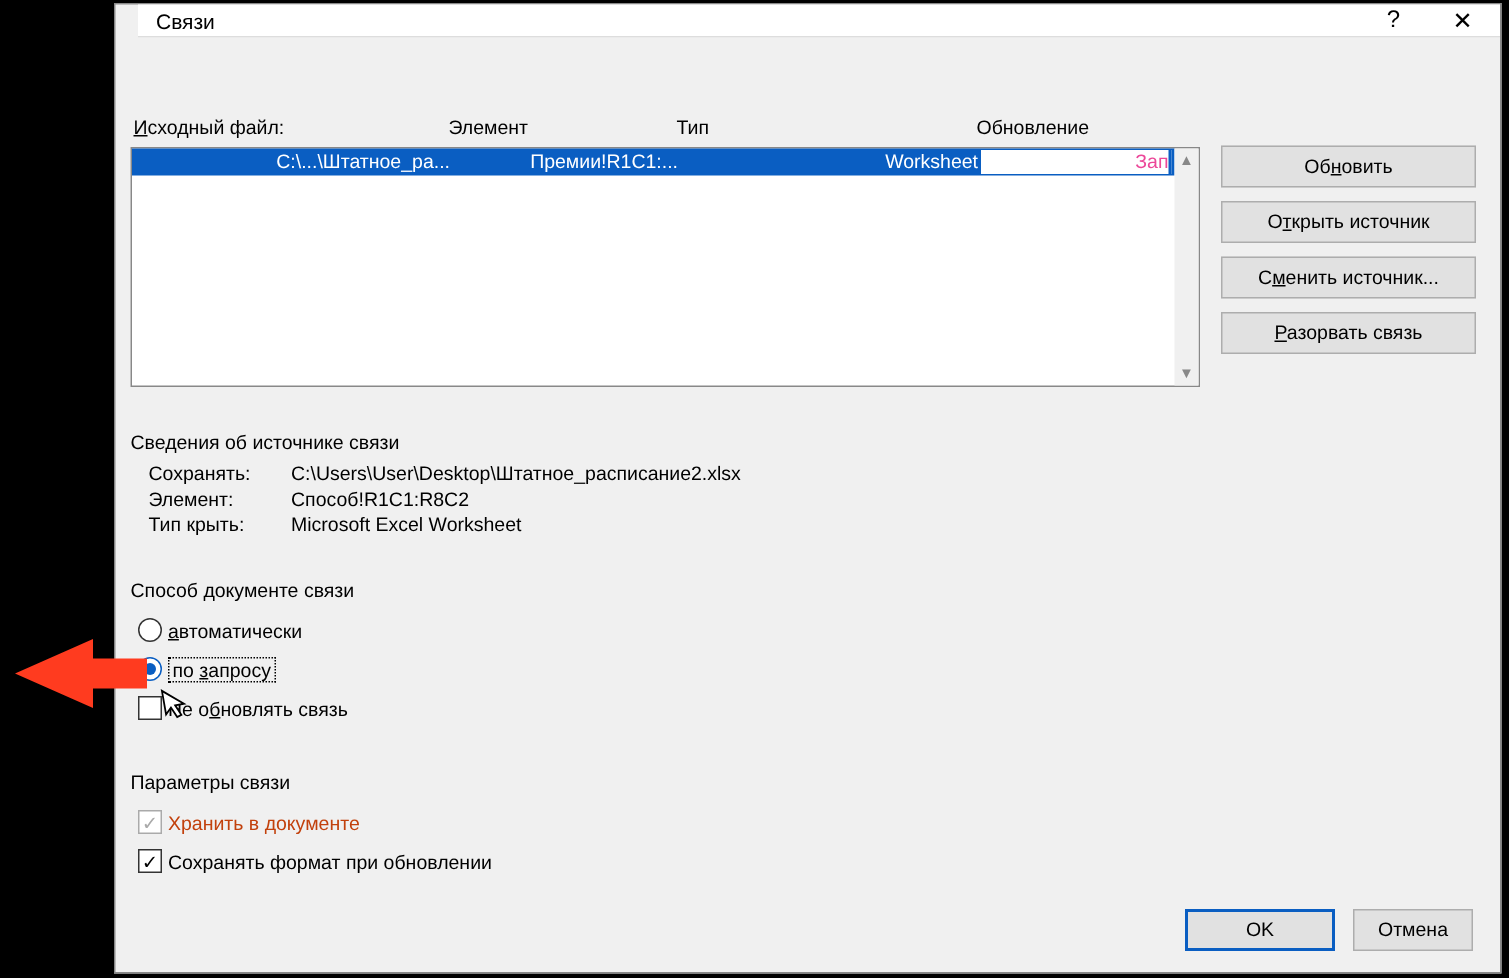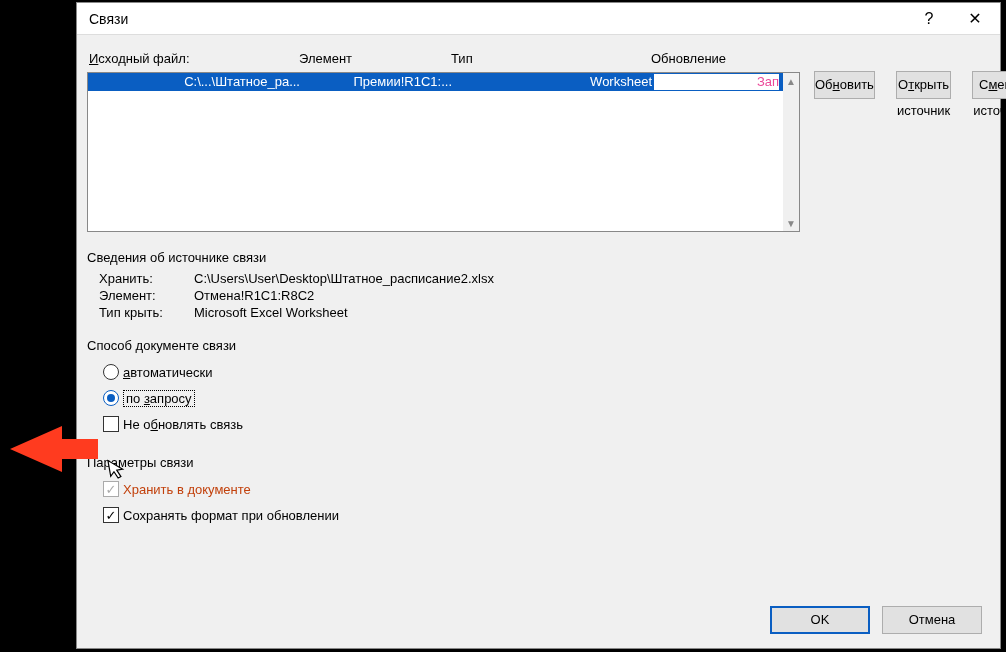--- a/index.html
+++ b/index.html
@@ -16,40 +16,41 @@
       left: 76px;
       top: 2px;
       width: 925px;
       height: 647px;
       background: #f0f0f0;
       border: 1px solid #888;
     }
     .titlebar {
       display: flex;
       align-items: center;
-      height: 32px;
+      height: 22px;
       padding: 0 2px 0 12px;
       background: #ffffff;
       border-bottom: 1px solid #ddd;
       font-size: 14px;
+      margin-left: 15px;
     }
     .titlebar .title { flex: 1; }
     .titlebar .winbtn {
       width: 46px;
       height: 32px;
       display: flex;
       align-items: center;
       justify-content: center;
       font-size: 16px;
       color: #000;
       cursor: pointer;
     }
     .content { padding: 12px 16px 12px 10px; }
 
-    .top-area { display: flex; gap: 14px; }
+    .top-area { display: flex; gap: 14px; margin-top: 36px; }
     .list-wrap { flex: 1; }
     .list-headers {
       display: flex;
       padding: 4px 2px 6px 2px;
       font-size: 13px;
     }
     .col-src { width: 210px; }
     .col-elem { width: 152px; }
     .col-type { width: 200px; }
     .col-upd { flex: 1; }
@@ -89,45 +90,45 @@
     .vscroll .arr {
       height: 16px;
       display: flex;
       align-items: center;
       justify-content: center;
       color: #888;
       font-size: 10px;
     }
     .vscroll .track { flex: 1; }
 
-    .btn-col { width: 170px; display: flex; gap: 21px; padding-top: 24px; }
+    .btn-col { width: 170px; display: flex; flex-direction: column; gap: 9px; padding-top: 24px; }
     .btn {
       height: 28px;
       background: #e1e1e1;
       border: 1px solid #adadad;
       cursor: pointer;
       font-size: 13px;
       text-align: center;
       line-height: 26px;
     }
 
     .section-title {
-      margin-top: 18px;
+      margin-top: 29px;
       margin-bottom: 6px;
       font-size: 13px;
     }
     .info-grid {
       margin-left: 12px;
       display: grid;
       grid-template-columns: 95px auto;
       row-gap: 2px;
       font-size: 13px;
     }
 
-    .radios { margin-left: 16px; margin-top: 4px; }
+    .radios { margin-left: 5px; margin-top: 4px; }
     .radio-row, .check-row {
       display: flex;
       align-items: center;
       height: 26px;
       gap: 4px;
     }
     .radio {
       width: 16px; height: 16px;
       border-radius: 50%;
       border: 1.5px solid #333;
@@ -162,21 +163,21 @@
       display: flex;
       gap: 12px;
       padding-left: 24px;
     }
     .btn.primary {
       border: 2px solid #0a5ec2;
       width: 100px;
       height: 28px;
       line-height: 24px;
     }
-    .btn.normal { width: 100px; }
+    .btn.normal { width: 80px; }
 
     .arrow-annot {
       position: absolute;
       left: 0px;
       top: 419px;
       width: 100px;
       height: 60px;
       pointer-events: none;
     }
     .cursor-annot {
@@ -228,24 +229,24 @@
       <div class="btn-col">
         <div class="btn">Об<u class="accel">н</u>овить</div>
         <div class="btn">О<u class="accel">т</u>крыть источник</div>
         <div class="btn">С<u class="accel">м</u>енить источник...</div>
         <div class="btn"><u class="accel">Р</u>азорвать связь</div>
       </div>
     </div>
 
     <div class="section-title">Сведения об источнике связи</div>
     <div class="info-grid">
-      <span>Хранить:</span>
+      <span>Сохранять:</span>
       <span>C:\Users\User\Desktop\Штатное_расписание2.xlsx</span>
       <span>Элемент:</span>
-      <span>Отмена!R1C1:R8C2</span>
+      <span>Способ!R1C1:R8C2</span>
       <span>Тип крыть:</span>
       <span>Microsoft Excel Worksheet</span>
     </div>
 
     <div class="section-title">Способ документе связи</div>
     <div class="radios">
       <div class="radio-row">
         <span class="radio"></span>
         <span><u class="accel">а</u>втоматически</span>
       </div>

